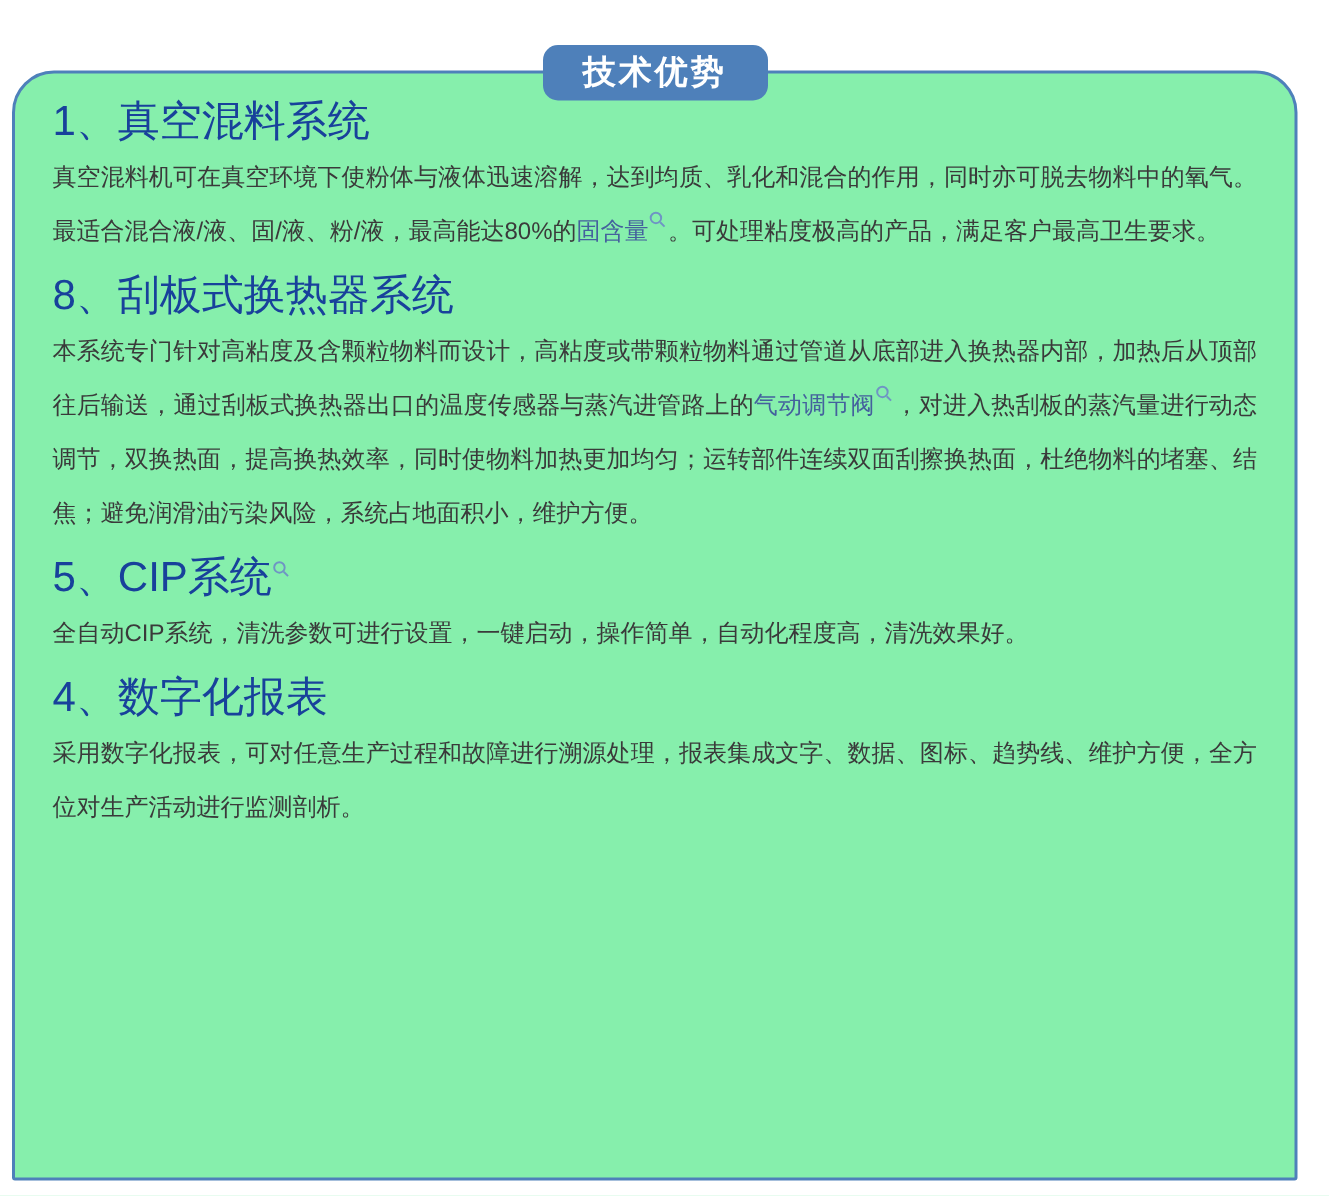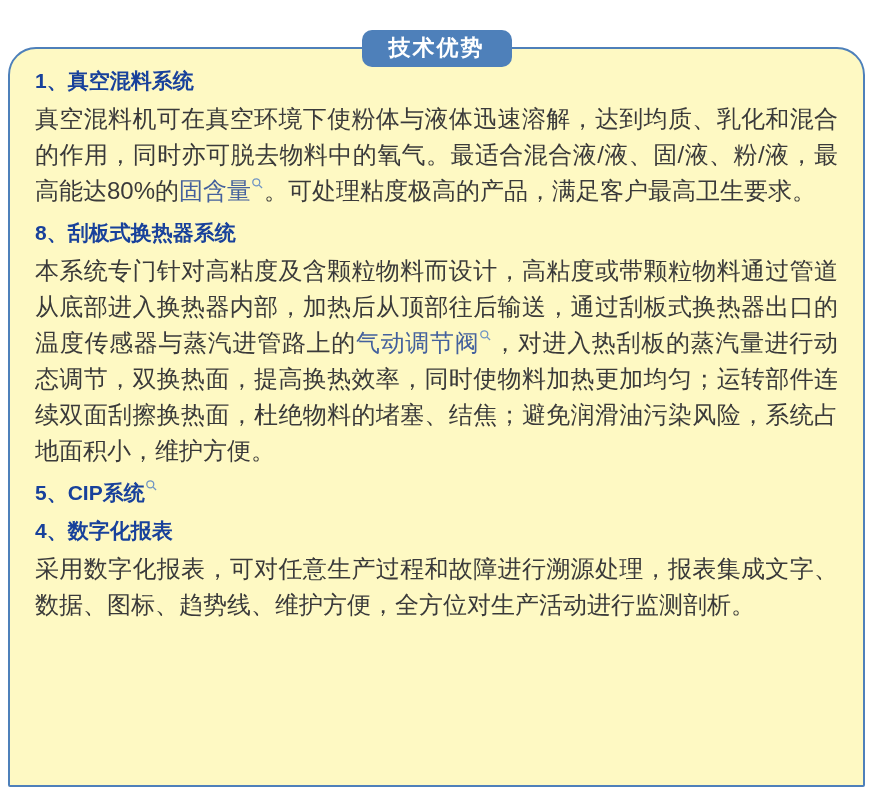--- a/index.html
+++ b/index.html
@@ -15,21 +15,21 @@
     background: #ffffff;
     overflow: hidden;
   }
   .panel {
     position: relative;
     box-sizing: border-box;
     margin: 47px 21px 0 8px;
     height: 740px;
     border: 2px solid var(--accent, #4e80ba);
     border-radius: 28px 28px 2px 2px;
-    background: #fef9c3;
+    background: #86efac;
   }
   .badge {
     position: absolute;
     top: -19px;
     left: 50%;
     transform: translateX(-50%);
     background: var(--accent, #4e80ba);
     color: #ffffff;
     font-size: 22px;
     font-weight: bold;
@@ -37,28 +37,28 @@
     padding: 7px 27px 8px 27px;
     border-radius: 10px;
     white-space: nowrap;
     line-height: 1;
   }
   .content {
     padding: 8px 25px 18px 25px;
   }
   h2.sec-heading {
     color: var(--heading, #18419b);
-    font-size: 21px;
+    font-size: 28px;
     line-height: 28px;
-    font-weight: bold;
+    font-weight: normal;
     margin: 10px 0 6px 0;
   }
   p.sec-para {
     color: var(--body, #3a3a3a);
-    font-size: 24px;
+    font-size: 16px;
     line-height: 36px;
     margin: 0 0 8px 0;
     text-align: justify;
   }
   .link-run {
     color: var(--link, #44619d);
     text-decoration: none;
     cursor: pointer;
   }
   sup.mag-sup {
@@ -86,17 +86,18 @@
             </svg></sup><span>。可处理粘度极高的产品，满足客户最高卫生要求。</span></p>
         <h2 class="sec-heading"><span>8、刮板式换热器系统</span></h2>
         <p class="sec-para"><span>本系统专门针对高粘度及含颗粒物料而设计，高粘度或带颗粒物料通过管道从底部进入换热器内部，加热后从顶部往后输送，通过刮板式换热器出口的温度传感器与蒸汽进管路上的</span><a class="link-run">气动调节阀</a><sup class="mag-sup"><svg viewBox="0 0 16 16" width="13" height="13">
               <circle cx="6.5" cy="6.5" r="4.3" fill="none" stroke="currentColor" stroke-width="1.6"></circle>
               <line x1="10" y1="10" x2="13.6" y2="13.6" stroke="currentColor" stroke-width="1.6"></line>
             </svg></sup><span>，对进入热刮板的蒸汽量进行动态调节，双换热面，提高换热效率，同时使物料加热更加均匀；运转部件连续双面刮擦换热面，杜绝物料的堵塞、结焦；避免润滑油污染风险，系统占地面积小，维护方便。</span></p>
         <h2 class="sec-heading"><span>5、CIP系统</span><sup class="mag-sup"><svg viewBox="0 0 16 16" width="13" height="13">
               <circle cx="6.5" cy="6.5" r="4.3" fill="none" stroke="currentColor" stroke-width="1.6"></circle>
               <line x1="10" y1="10" x2="13.6" y2="13.6" stroke="currentColor" stroke-width="1.6"></line>
             </svg></sup></h2>
+        <p class="sec-para"><span>全自动CIP系统，清洗参数可进行设置，一键启动，操作简单，自动化程度高，清洗效果好。</span></p>
         <h2 class="sec-heading"><span>4、数字化报表</span></h2>
         <p class="sec-para"><span>采用数字化报表，可对任意生产过程和故障进行溯源处理，报表集成文字、数据、图标、趋势线、维护方便，全方位对生产活动进行监测剖析。</span></p>
       </div>
   </div>
 </div>
 
 </body></html>

